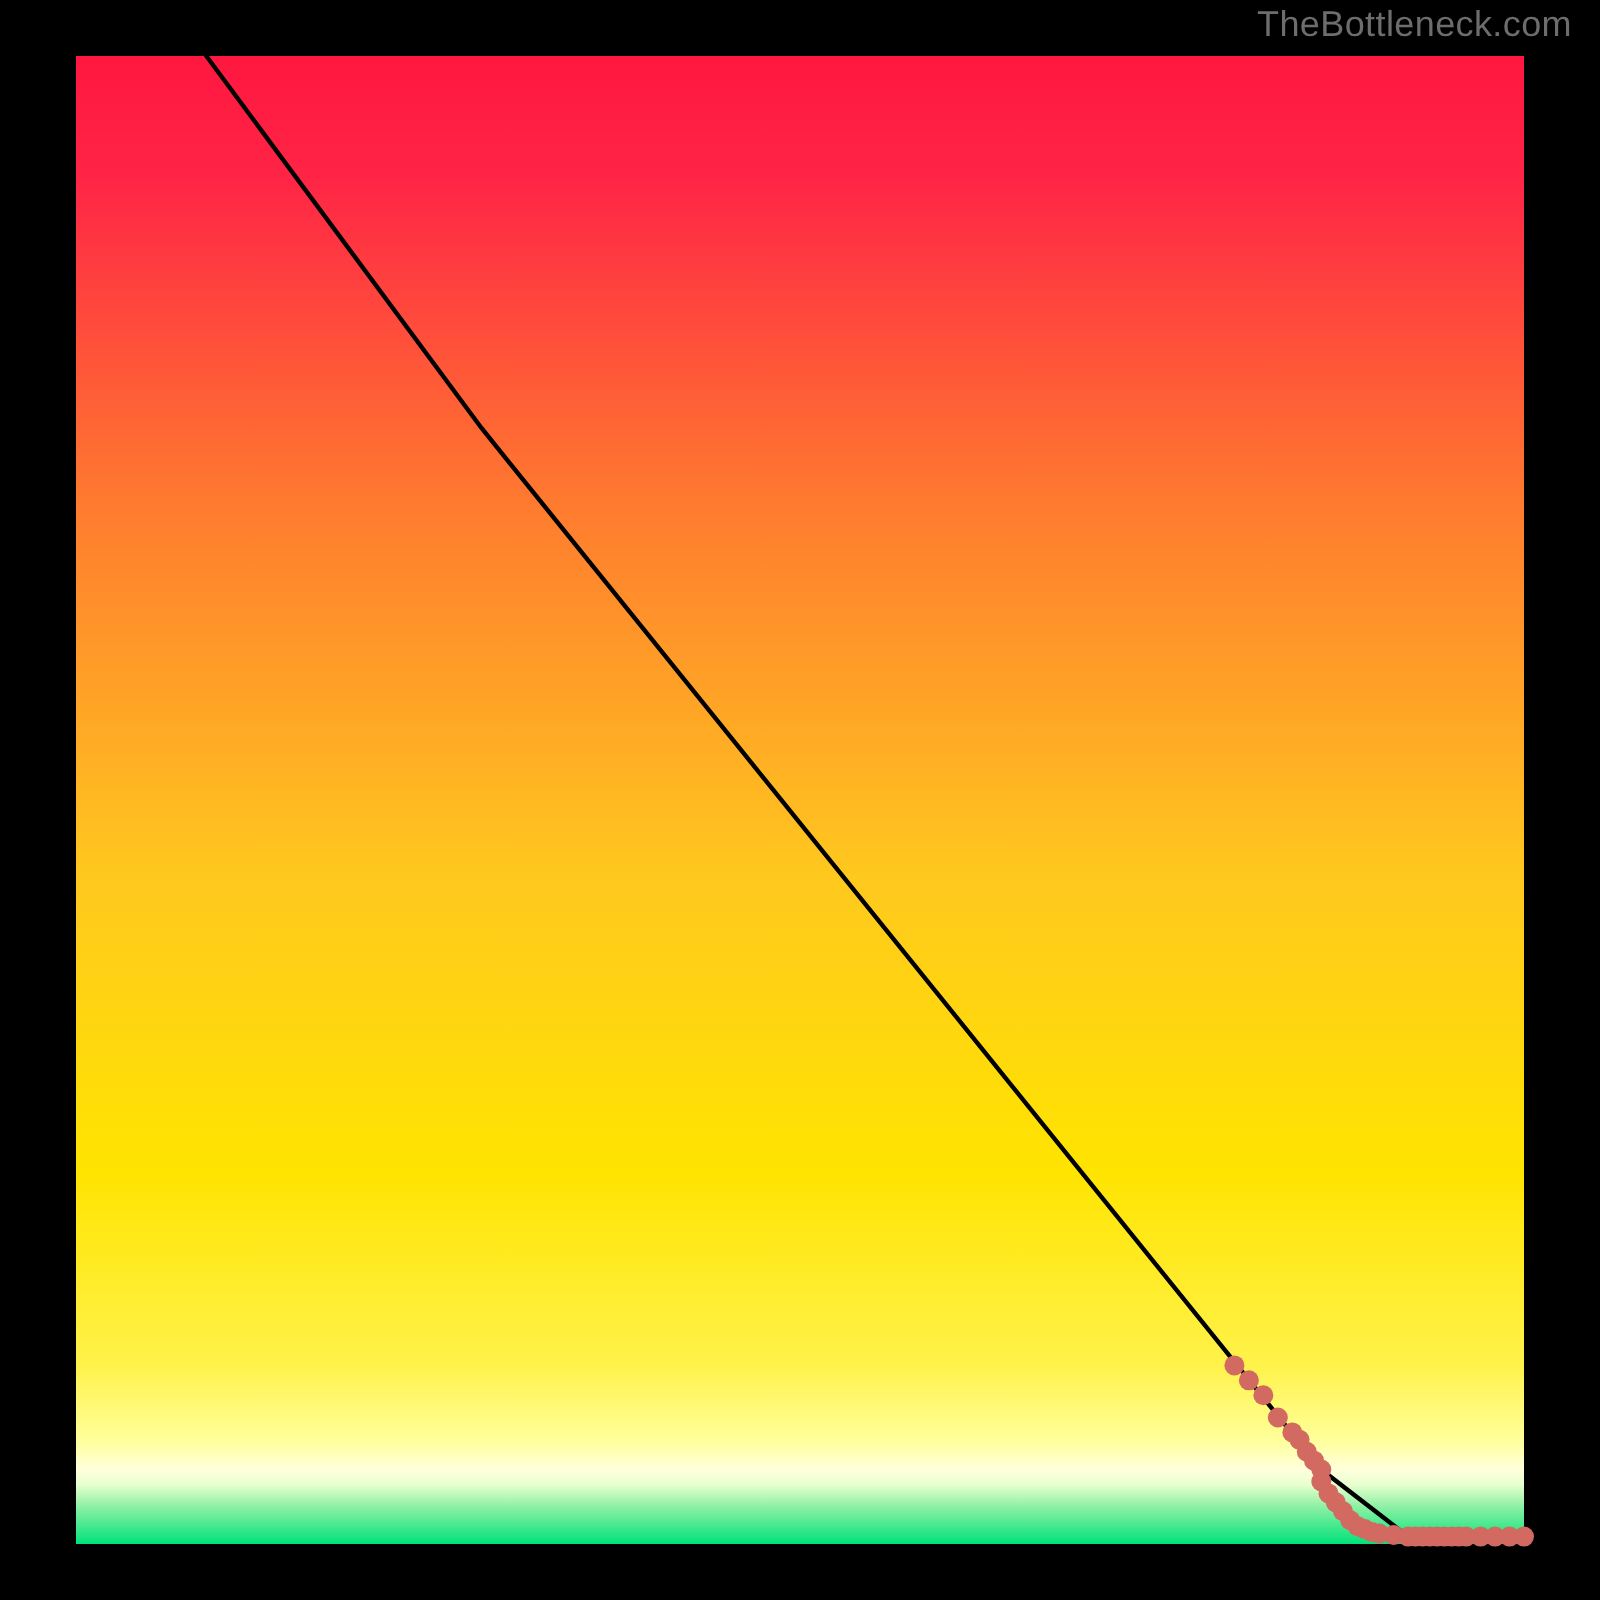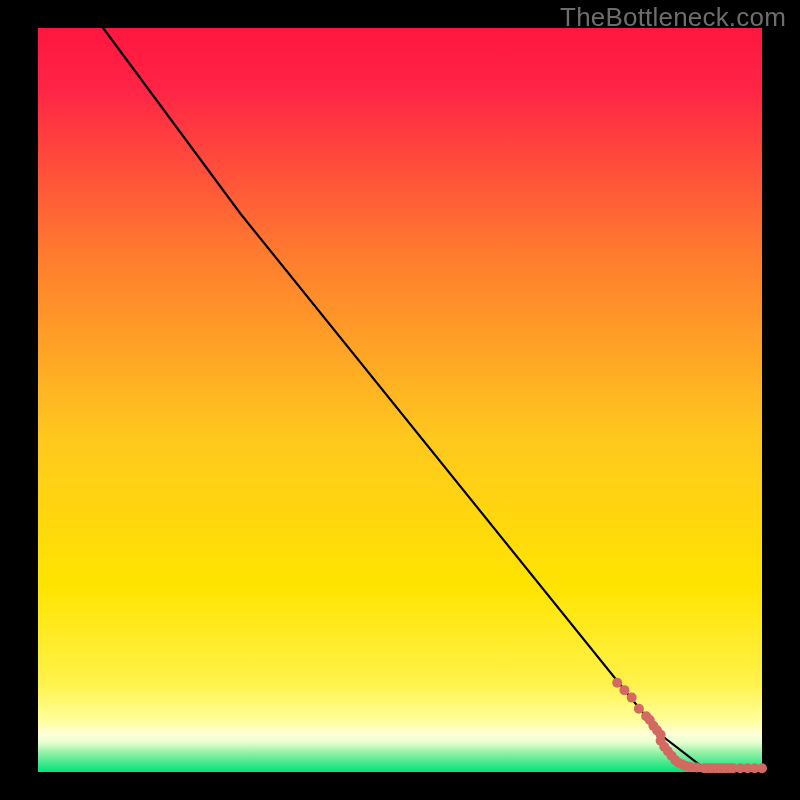--- a/index.html
+++ b/index.html
@@ -14,21 +14,21 @@
   #container {
     position: relative;
     width: 800px;
     height: 800px;
   }
   #attribution {
     position: absolute;
     top: 2px;
     right: 14px;
     color: #6d6d6d;
-    font-size: 26px;
+    font-size: 18px;
     font-weight: 500;
     letter-spacing: 0.2px;
     z-index: 20;
   }
   svg {
     display: block;
   }
 </style>
 </head>
 <body>

